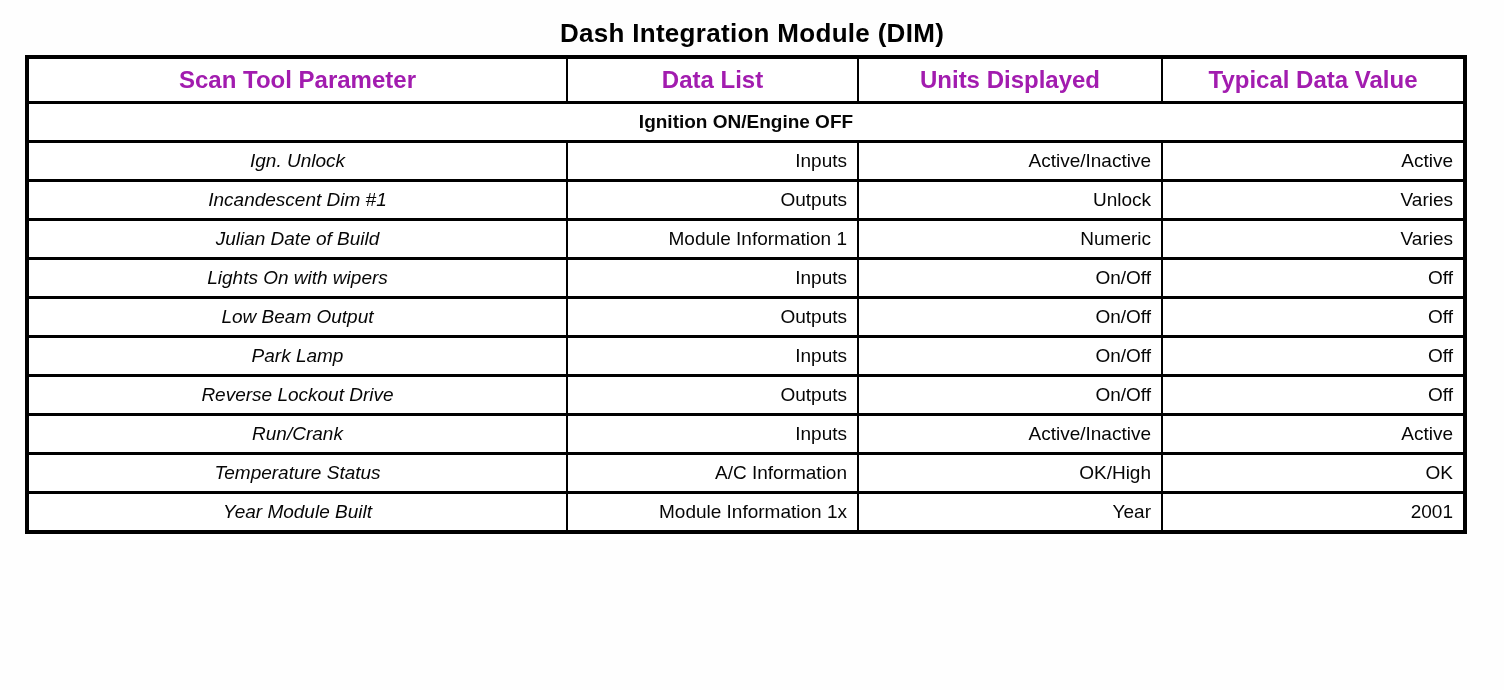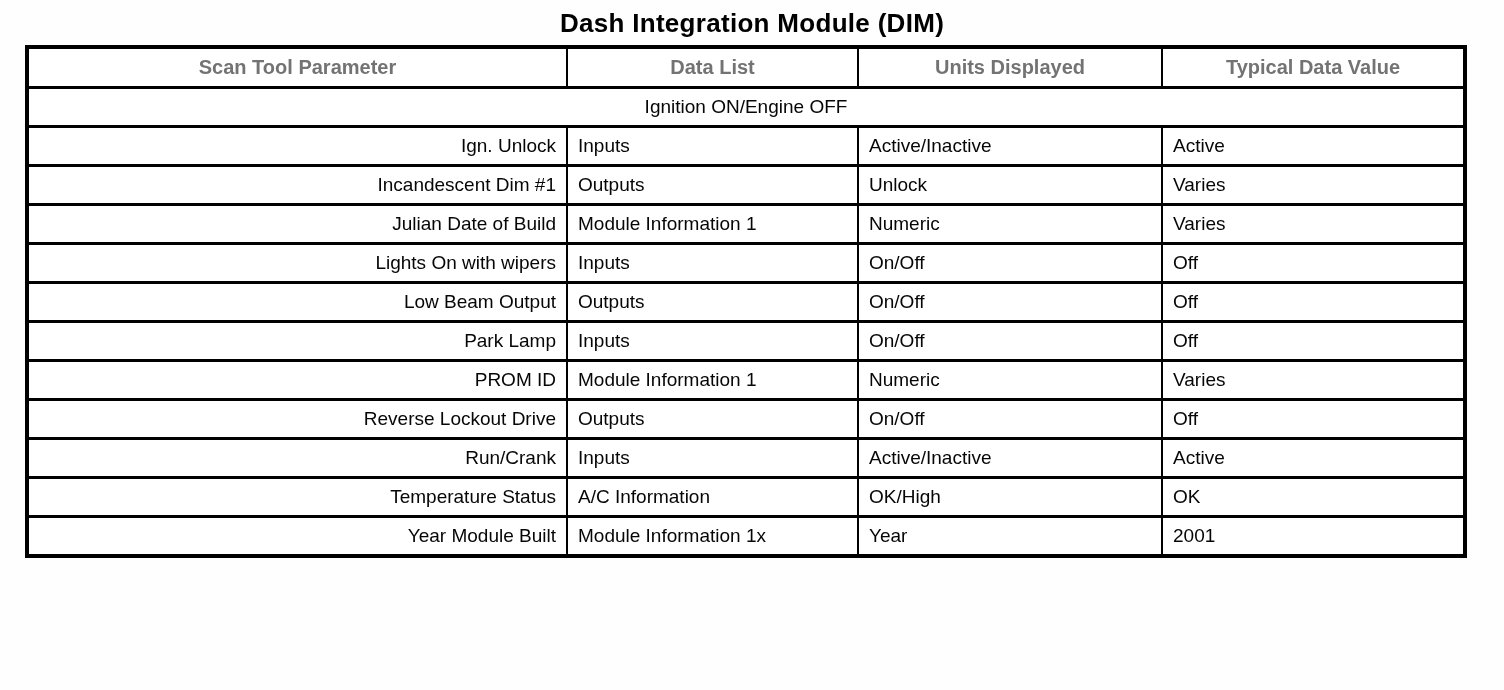--- a/index.html
+++ b/index.html
@@ -18,21 +18,21 @@
     width: 1504px;
     height: 690px;
     background: #fefefe;
     box-sizing: border-box;
   }
   .doc-title {
     text-align: center;
     font-size: 26px;
     font-weight: bold;
     letter-spacing: 0.3px;
-    padding-top: 8px;
+    padding-top: 18px;
     margin: 0 0 6px 0;
     color: #000;
   }
   table.param-table {
     border-collapse: collapse;
     table-layout: fixed;
     width: 1438px;
     margin-left: 25px;
     background: #fff;
     border: 4px solid #000;
@@ -51,35 +51,36 @@
     font-size: 19px;
     padding: 7px 10px;
     overflow: hidden;
     white-space: nowrap;
     background: #fff;
     color: #060606;
   }
   table.param-table th {
     font-weight: bold;
     text-align: center;
-    font-size: 20px;
-    color: #737373;
+    font-size: 24px;
+    color: #a21caf;
   }
   td.section-header {
-    font-weight: normal;
+    font-weight: bold;
     text-align: center;
     font-size: 20px;
     color: #000;
   }
   td.param-cell {
-    text-align: right;
+    text-align: center;
     padding-left: 14px;
+    font-style: italic;
   }
   td.center-cell {
-    text-align: left;
+    text-align: right;
   }
 </style>
 </head>
 <body>
 
 <div class="page">
 
   <div class="doc-title">Dash Integration Module (DIM)</div>
 
   <table class="param-table">
@@ -132,26 +133,20 @@
           <td class="center-cell">On/Off</td>
           <td class="center-cell">Off</td>
         </tr>
         <tr>
           <td class="param-cell">Park Lamp</td>
           <td class="center-cell">Inputs</td>
           <td class="center-cell">On/Off</td>
           <td class="center-cell">Off</td>
         </tr>
         <tr>
-          <td class="param-cell">PROM ID</td>
-          <td class="center-cell">Module Information 1</td>
-          <td class="center-cell">Numeric</td>
-          <td class="center-cell">Varies</td>
-        </tr>
-        <tr>
           <td class="param-cell">Reverse Lockout Drive</td>
           <td class="center-cell">Outputs</td>
           <td class="center-cell">On/Off</td>
           <td class="center-cell">Off</td>
         </tr>
         <tr>
           <td class="param-cell">Run/Crank</td>
           <td class="center-cell">Inputs</td>
           <td class="center-cell">Active/Inactive</td>
           <td class="center-cell">Active</td>

